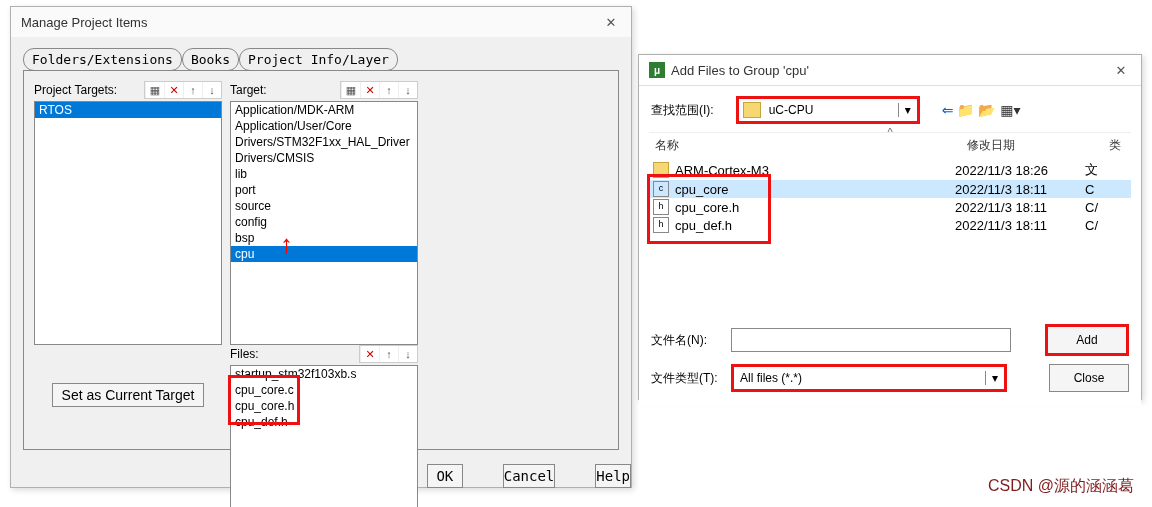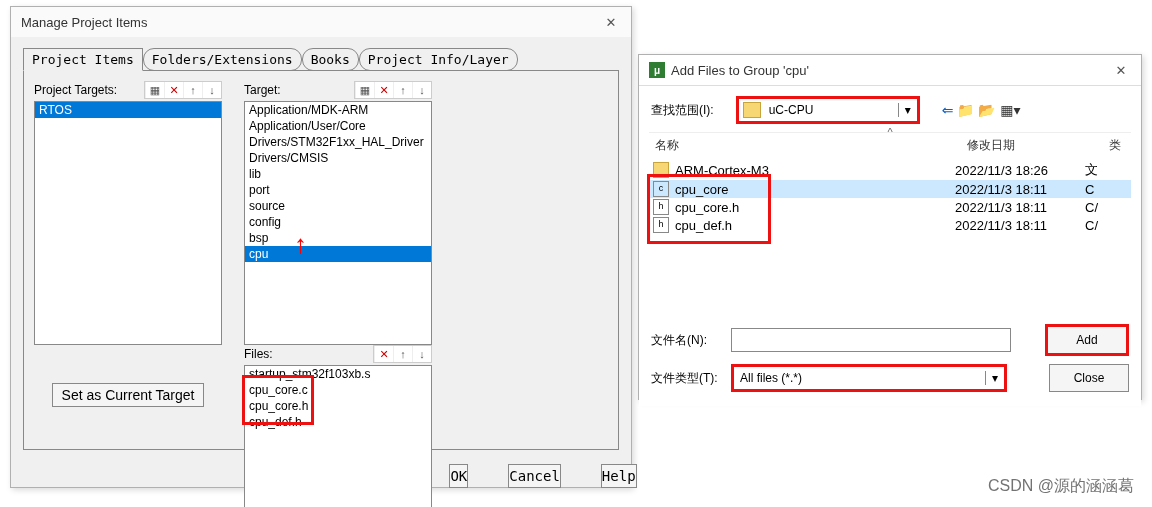--- a/index.html
+++ b/index.html
@@ -50,21 +50,21 @@
   .tab-body {
     border: 1px solid #888;
     margin: 0 12px 8px 12px;
     padding: 10px;
     height: 358px;
     position: relative;
     background:#f0f0f0;
   }
   .column {
     float: left;
-    margin-right: 22px;
+    margin-right: 8px;
   }
   .col-top {
     display: flex;
     align-items: center;
     justify-content: space-between;
     margin-bottom: 2px;
     height: 18px;
   }
   .icongroup { display:flex; gap:0; border:1px solid #ccc; background:#fff;}
   .ibtn {
@@ -117,33 +117,32 @@
   .filerow.sel{background:#cce8ff;}
   .fico{width:14px;height:14px;margin-right:6px;display:inline-block;}
   .fico.folder{background:#f7d774;border:1px solid #c9a43b;}
   .fico.c{border:1px solid #888;font-size:9px;line-height:12px;text-align:center;}
   .fico.h{border:1px solid #888;font-size:9px;line-height:12px;text-align:center;}
   .bottom-row{display:flex;align-items:center;gap:10px;padding:4px 2px;}
   .txtinput{border:1px solid #888;background:#fff;height:22px;flex:0 0 270px;padding:0 4px;}
   .bigbtn{border:1px solid #888;background:#f5f5f5;width:78px;height:26px;display:flex;align-items:center;justify-content:center;}
   .redbox{border:3px solid #e11;}
   .overlay-redbox{position:absolute;border:3px solid #e11;pointer-events:none;}
-  .watermark{position:absolute;right:18px;bottom:10px;color:#737373;font-size:16px;}
+  .watermark{position:absolute;right:18px;bottom:10px;color:#7f1d1d;font-size:16px;}
   .scroll-up{position:absolute;left:50%;top:-6px;transform:translateX(-50%);font-size:11px;color:#666;}
 </style>
 </head>
 <body>
 
 <div class="dialog" style="left:10px;top:6px;width:620px;height:480px;">
   <div class="titlebar">
     <span>Manage Project Items</span>
     <span class="close-x">✕</span>
   </div>
   <div class="tabs">
-    <div class="tab active">Project Items</div>
     <div class="tab">Folders/Extensions</div>
     <div class="tab">Books</div>
     <div class="tab">Project Info/Layer</div>
   </div>
   <div class="tab-body">
 
     <div class="column" style="width:188px;">
       <div class="col-top">
         <span>Project Targets:</span>
         <span class="icongroup">

